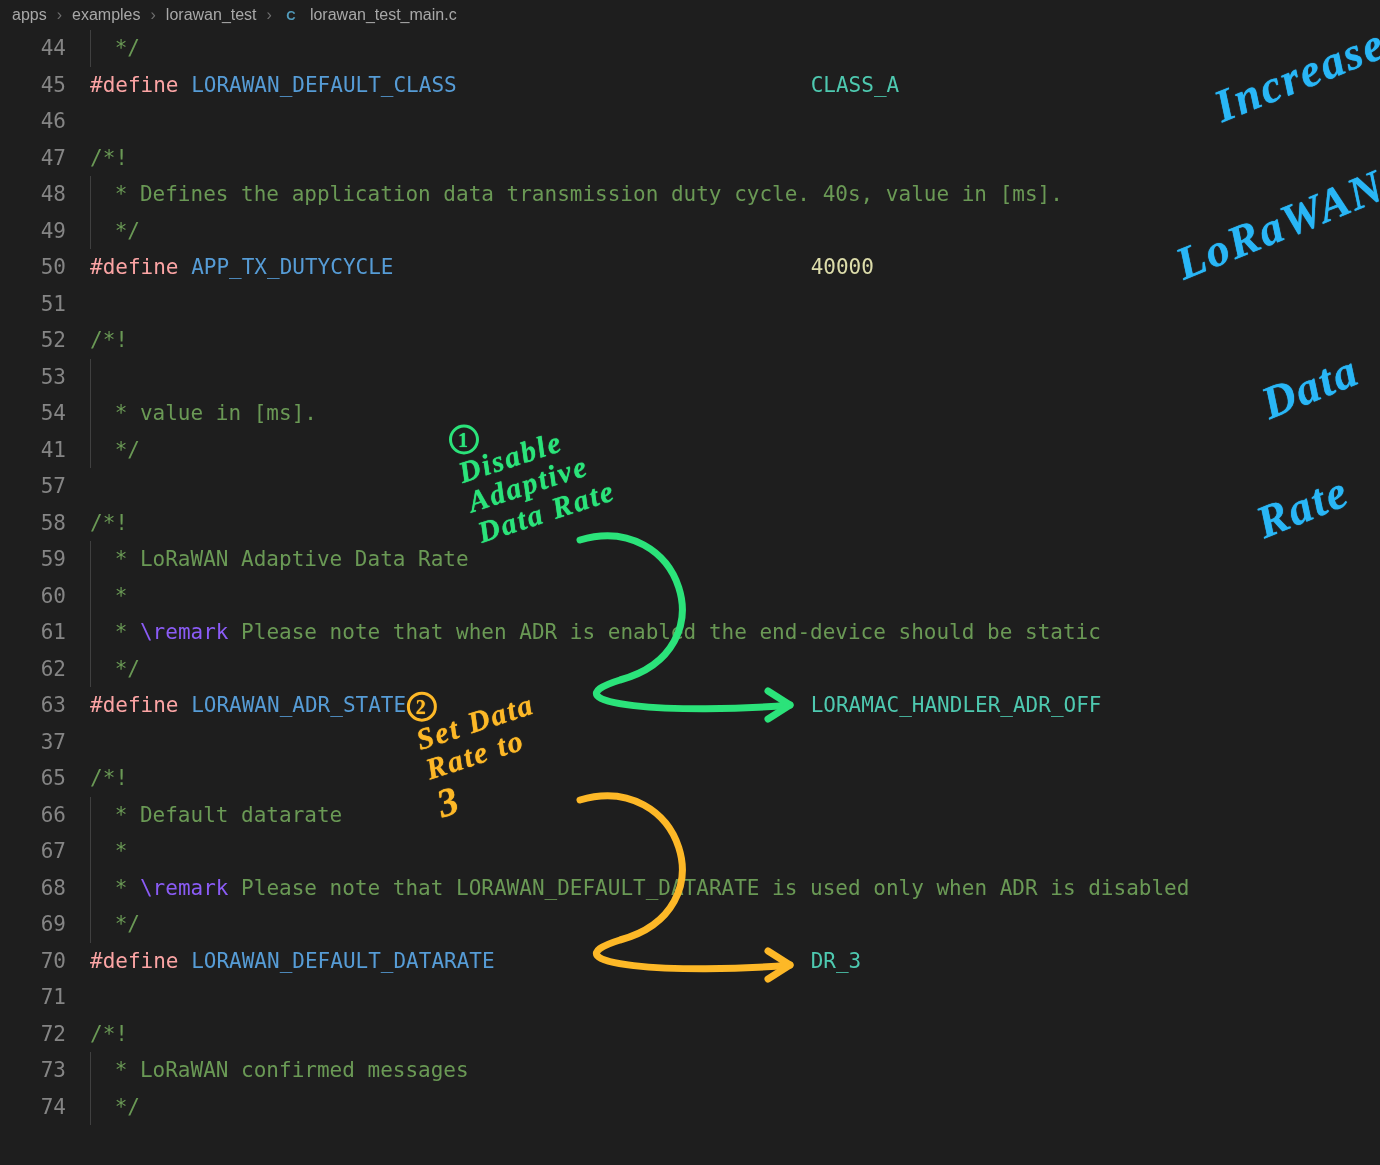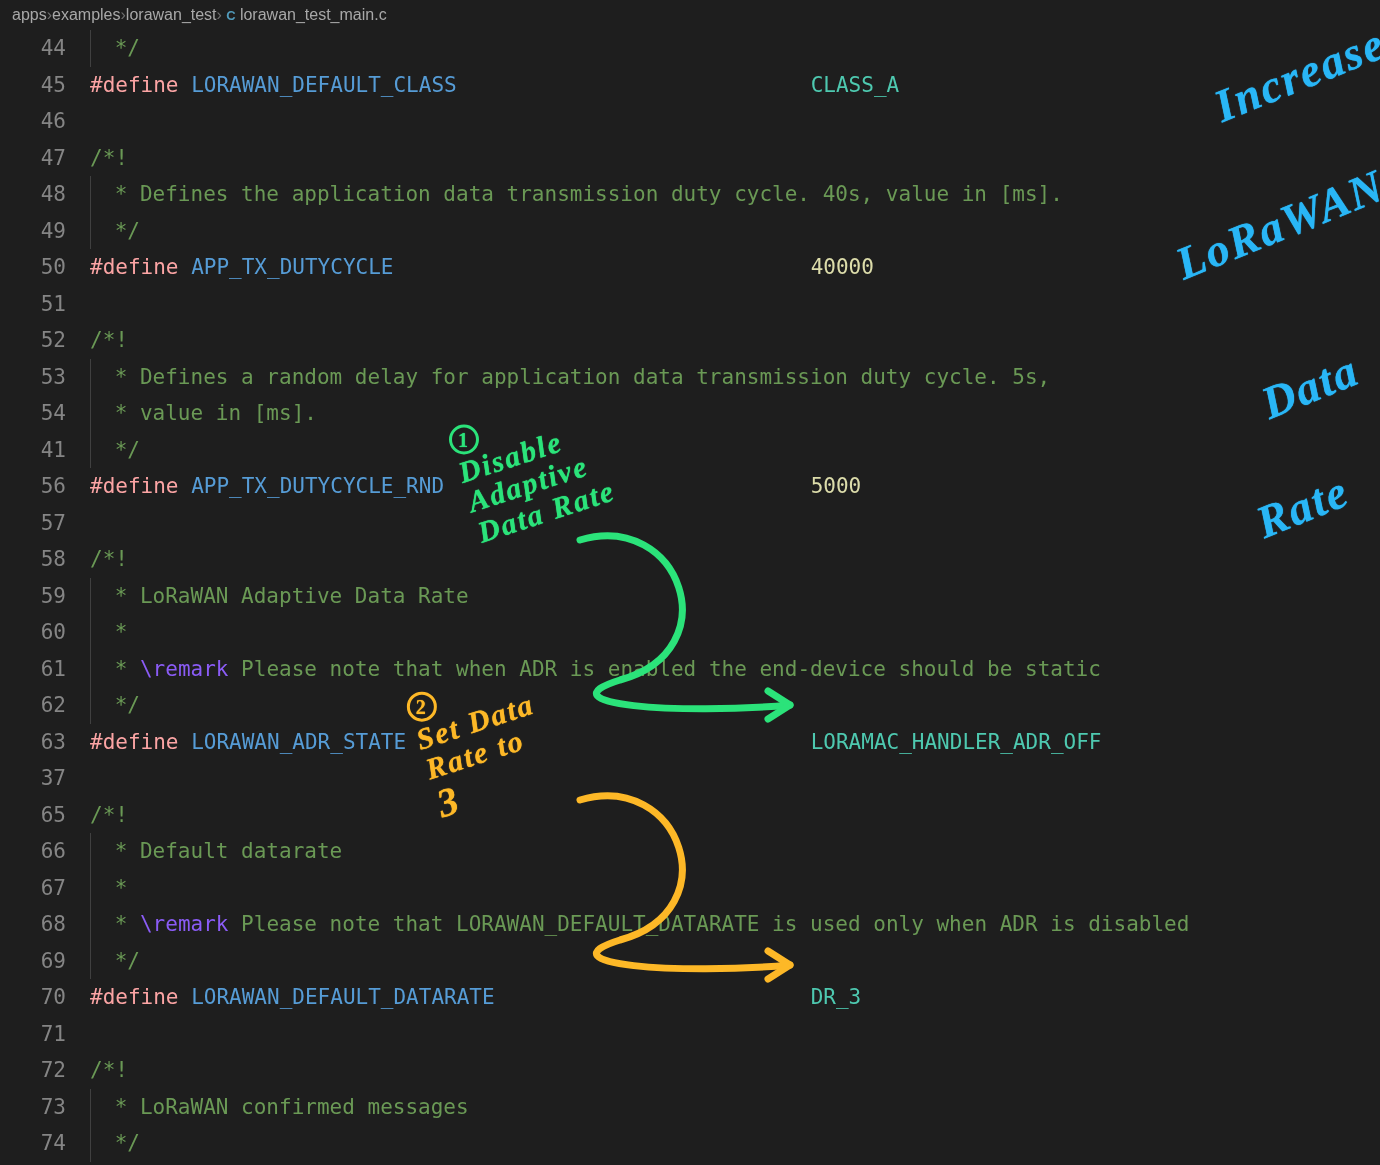--- a/index.html
+++ b/index.html
@@ -8,21 +8,21 @@
     height: 1165px;
     background: #1e1e1e;
     font-family: "SF Mono", ui-monospace, Menlo, Monaco, Consolas, monospace;
     font-size: 21px;
     color: #d4d4d4;
     overflow: hidden;
   }
   .breadcrumb {
     display: flex;
     align-items: center;
-    gap: 0;
+    gap: 10px;
     padding: 4px 12px;
     height: 30px;
     font-family: -apple-system, "Segoe UI", Helvetica, Arial, sans-serif;
     font-size: 16px;
     color: #a8a8a8;
     background: #1e1e1e;
   }
   .breadcrumb .sep { color: #6e6e6e; }
   .breadcrumb .c-icon {
     display: inline-flex;
@@ -124,27 +124,26 @@
   <div class="line"><span class="gutter">48</span><span class="code"><span class="indent-guide"></span><span class="c-comment"> * Defines the application data transmission duty cycle. 40s, value in [ms].</span></span></div>
 
   <div class="line"><span class="gutter">49</span><span class="code"><span class="indent-guide"></span><span class="c-comment"> */</span></span></div>
 
   <div class="line"><span class="gutter">50</span><span class="code"><span class="c-define">#define</span><span class="c-macro"> APP_TX_DUTYCYCLE</span><span>                                 </span><span class="c-number">40000</span></span></div>
 
   <div class="line"><span class="gutter">51</span><span class="code"></span></div>
 
   <div class="line"><span class="gutter">52</span><span class="code"><span class="c-comment">/*!</span></span></div>
 
-  <div class="line"><span class="gutter">53</span><span class="code"><span class="indent-guide"></span><span class="c-comment"> * Defines a random delay for application data transmission duty cycle. 5s,</span></span></div>
+  <div class="line"><span class="gutter">53</span><span class="code"><span class="indent-guide"></span></span></div>
 
   <div class="line"><span class="gutter">54</span><span class="code"><span class="indent-guide"></span><span class="c-comment"> * value in [ms].</span></span></div>
 
   <div class="line"><span class="gutter">41</span><span class="code"><span class="indent-guide"></span><span class="c-comment"> */</span></span></div>
 
-  <div class="line"><span class="gutter">56</span><span class="code"><span class="c-define">#define</span><span class="c-macro"> APP_TX_DUTYCYCLE_RND</span><span>                             </span><span class="c-number">5000</span></span></div>
 
   <div class="line"><span class="gutter">57</span><span class="code"></span></div>
 
   <div class="line"><span class="gutter">58</span><span class="code"><span class="c-comment">/*!</span></span></div>
 
   <div class="line"><span class="gutter">59</span><span class="code"><span class="indent-guide"></span><span class="c-comment"> * LoRaWAN Adaptive Data Rate</span></span></div>
 
   <div class="line"><span class="gutter">60</span><span class="code"><span class="indent-guide"></span><span class="c-comment"> *</span></span></div>
 
   <div class="line"><span class="gutter">61</span><span class="code"><span class="indent-guide"></span><span class="c-comment"> *</span><span class="c-comment"> </span><span class="c-doctag">\remark</span><span class="c-comment"> Please note that when ADR is enabled the end-device should be static</span></span></div>

